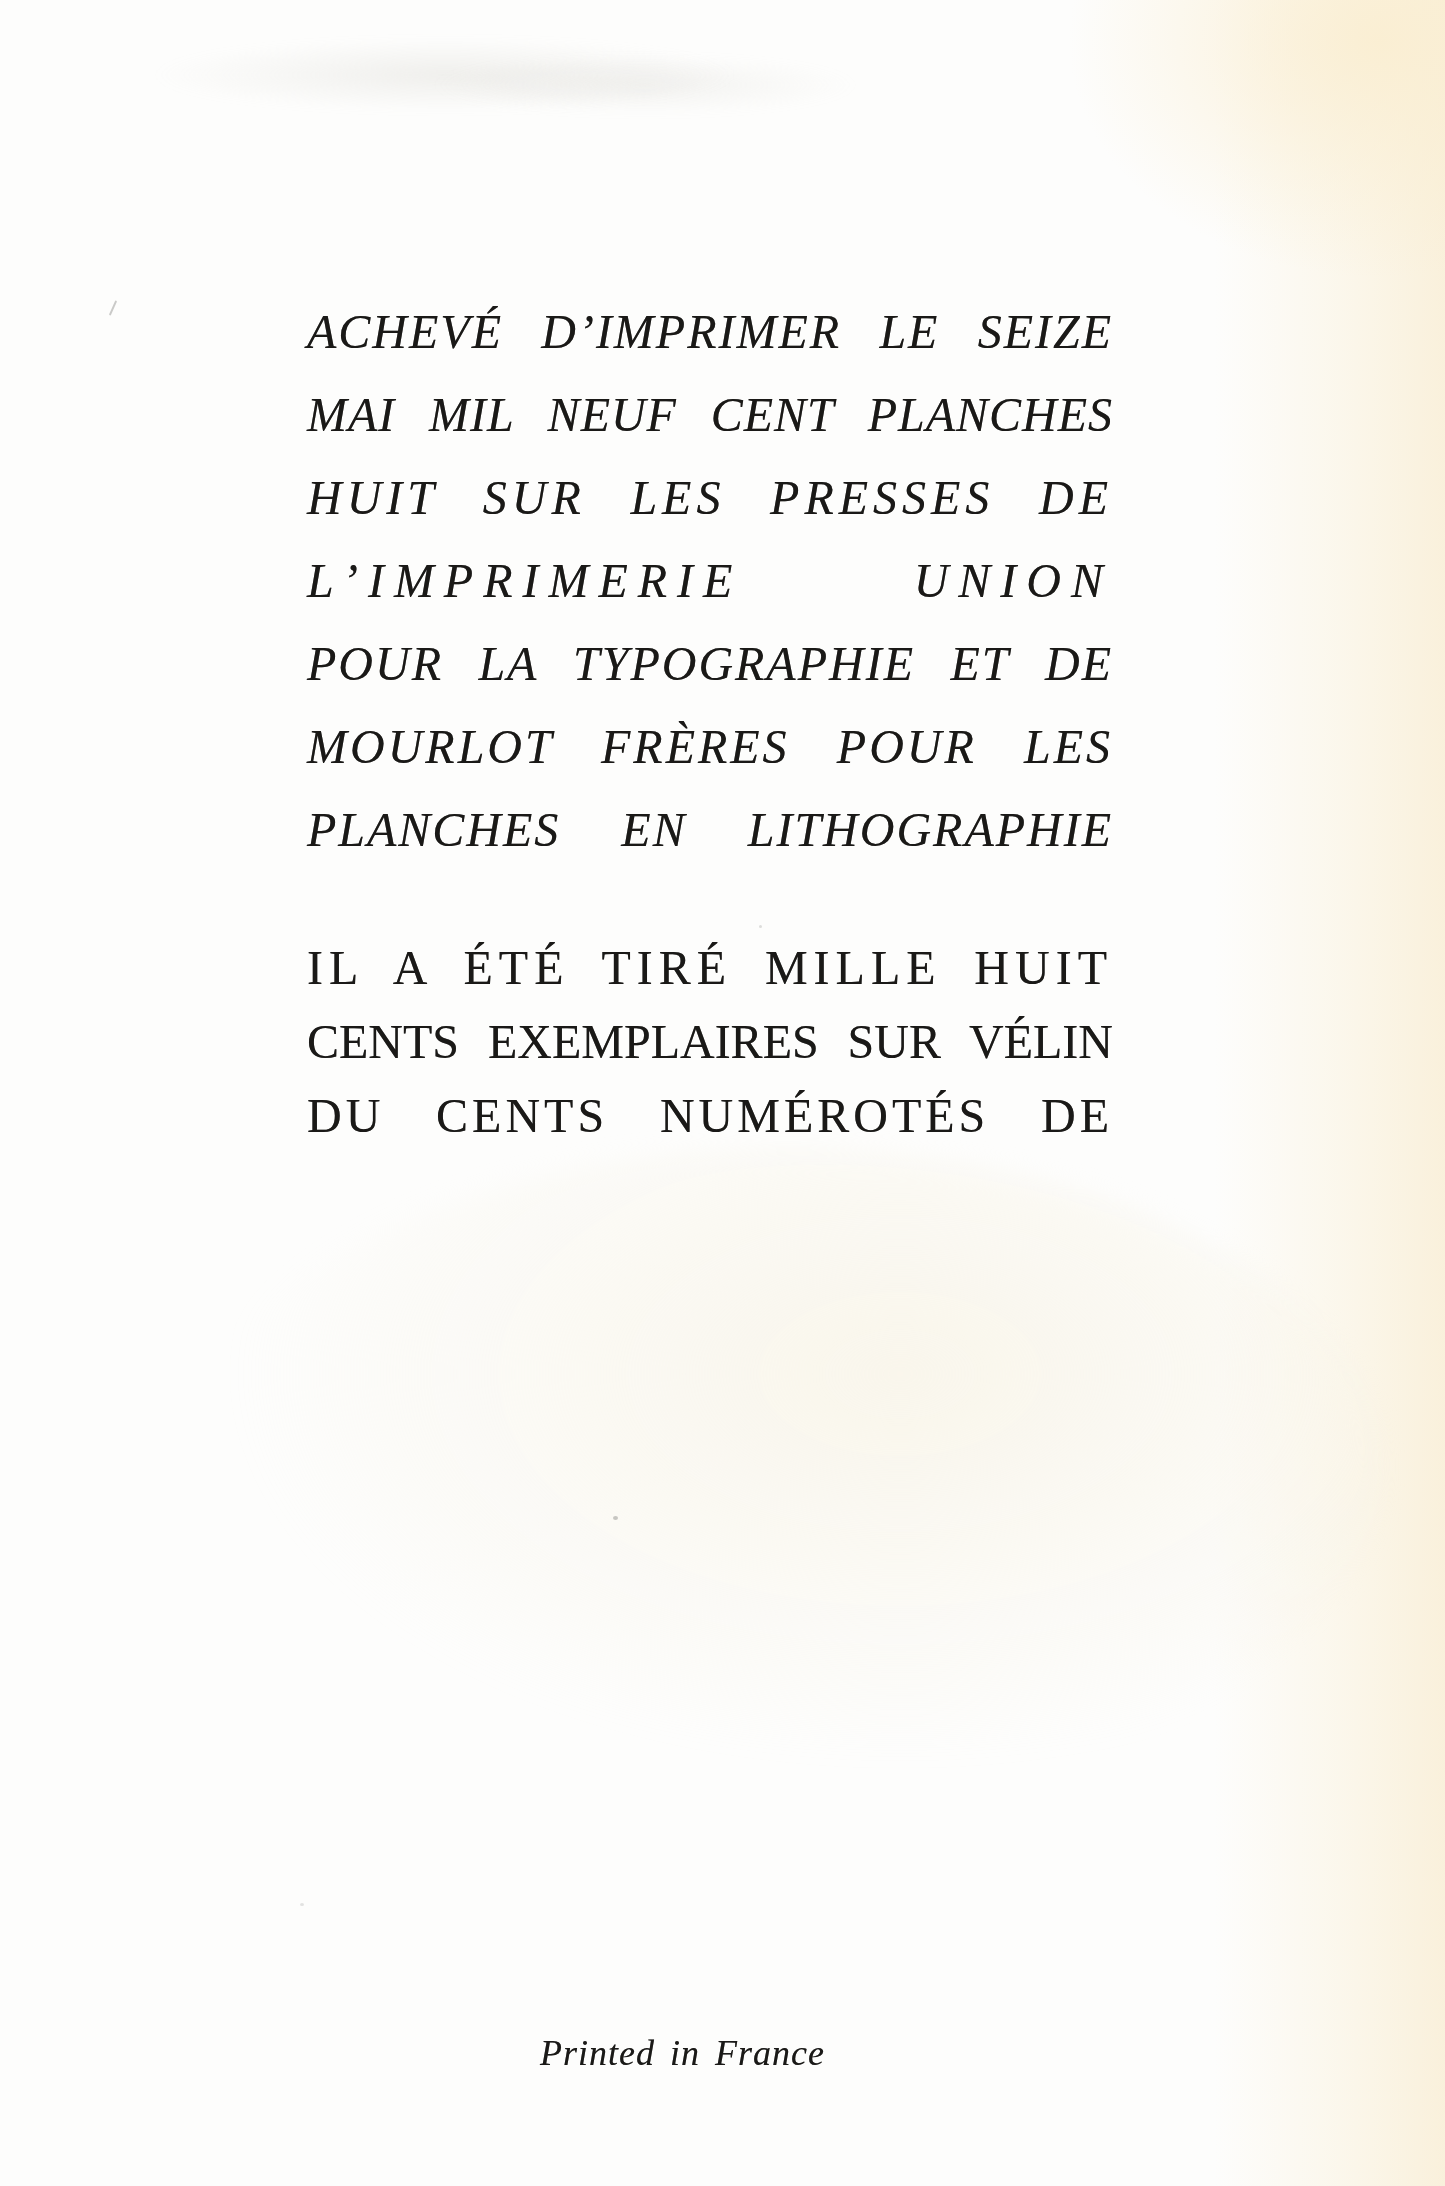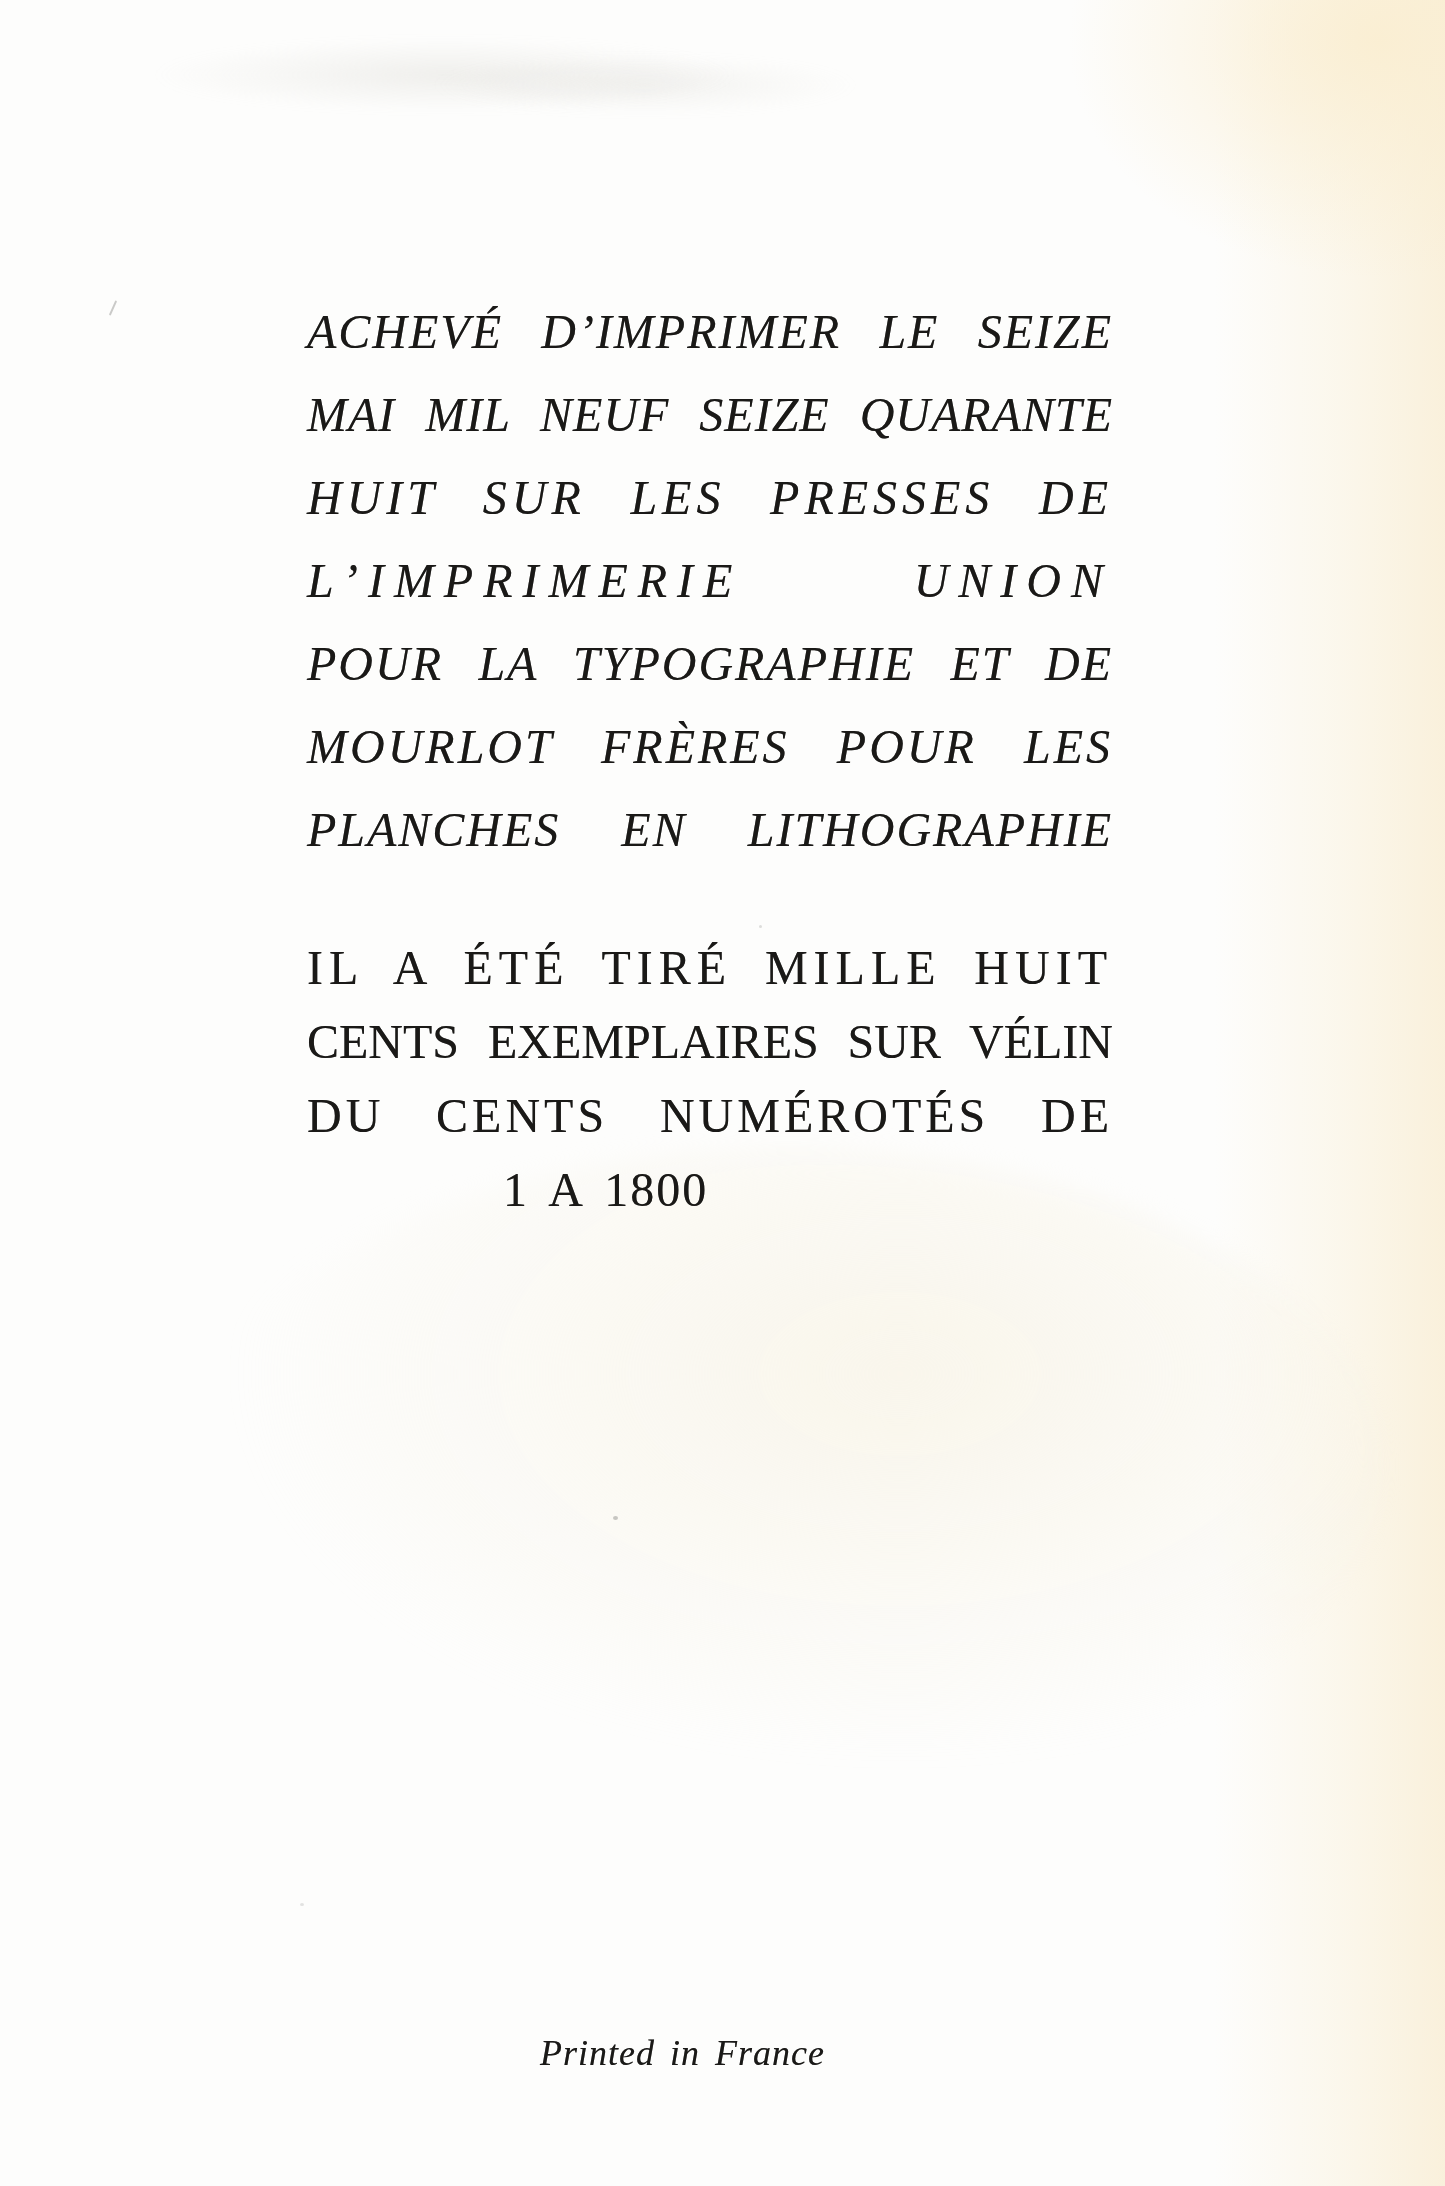--- a/index.html
+++ b/index.html
@@ -125,30 +125,29 @@
   <div class="smudge smudge-top-1"></div>
   <div class="smudge smudge-top-2"></div>
   <div class="smudge smudge-mid"></div>
   <div class="stray-mark"></div>
   <div class="speck speck-1"></div>
   <div class="speck speck-2"></div>
   <div class="speck speck-3"></div>
 
   <div class="para para-printing">
     <div class="cline ls2">ACHEVÉ D’IMPRIMER LE SEIZE</div>
-    <div class="cline ls1">MAI MIL NEUF SEIZE QUARANTE</div>
+    <div class="cline ls1">MAI MIL NEUF CENT PLANCHES</div>
     <div class="cline ls5">HUIT SUR LES PRESSES DE</div>
     <div class="cline ls10">L’IMPRIMERIE UNION</div>
     <div class="cline ls2">POUR LA TYPOGRAPHIE ET DE</div>
     <div class="cline ls3">MOURLOT FRÈRES POUR LES</div>
     <div class="cline ls2">PLANCHES EN LITHOGRAPHIE</div>
   </div>
 
   <div class="para para-edition">
     <div class="cline ls6">IL A ÉTÉ TIRÉ MILLE HUIT</div>
     <div class="cline ls0">CENTS EXEMPLAIRES SUR VÉLIN</div>
     <div class="cline ls4">DU CENTS NUMÉROTÉS DE</div>
-    <div class="cline numbering-line">1 A 1800</div>
   </div>
 
   <div class="footer-note">Printed in France</div>
 
 </div>
 
 </body></html>

